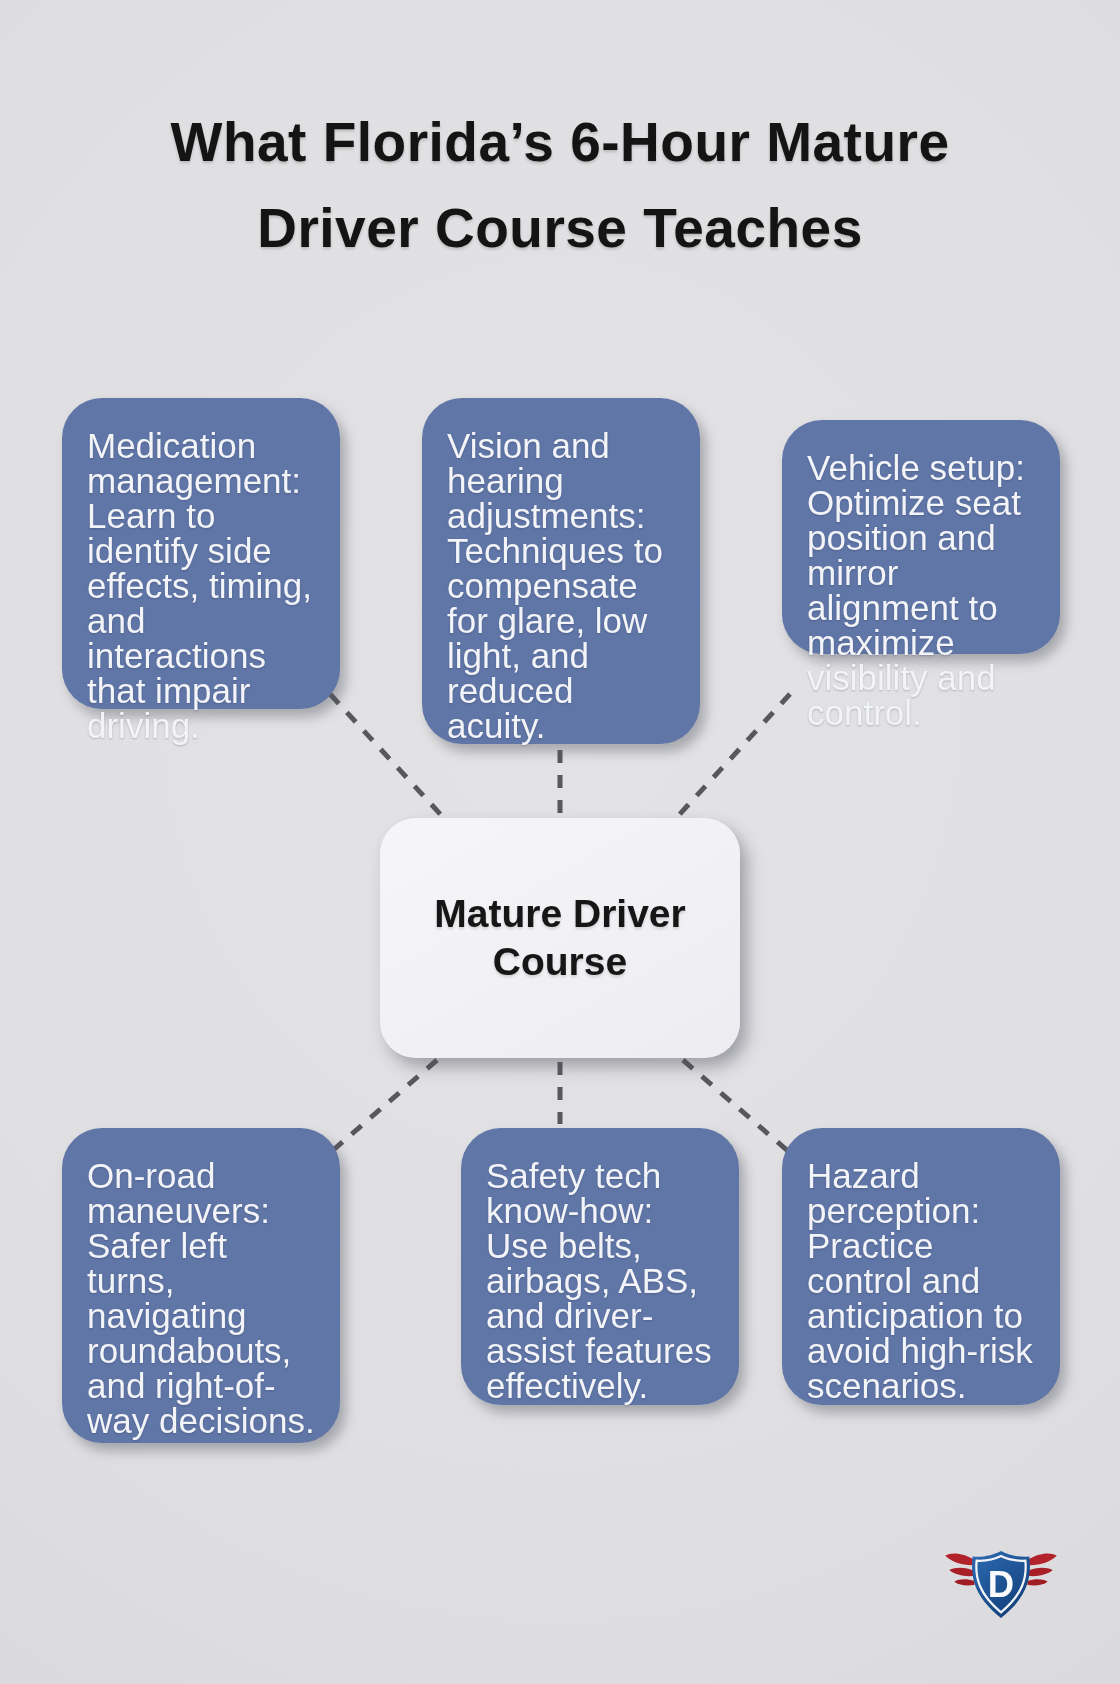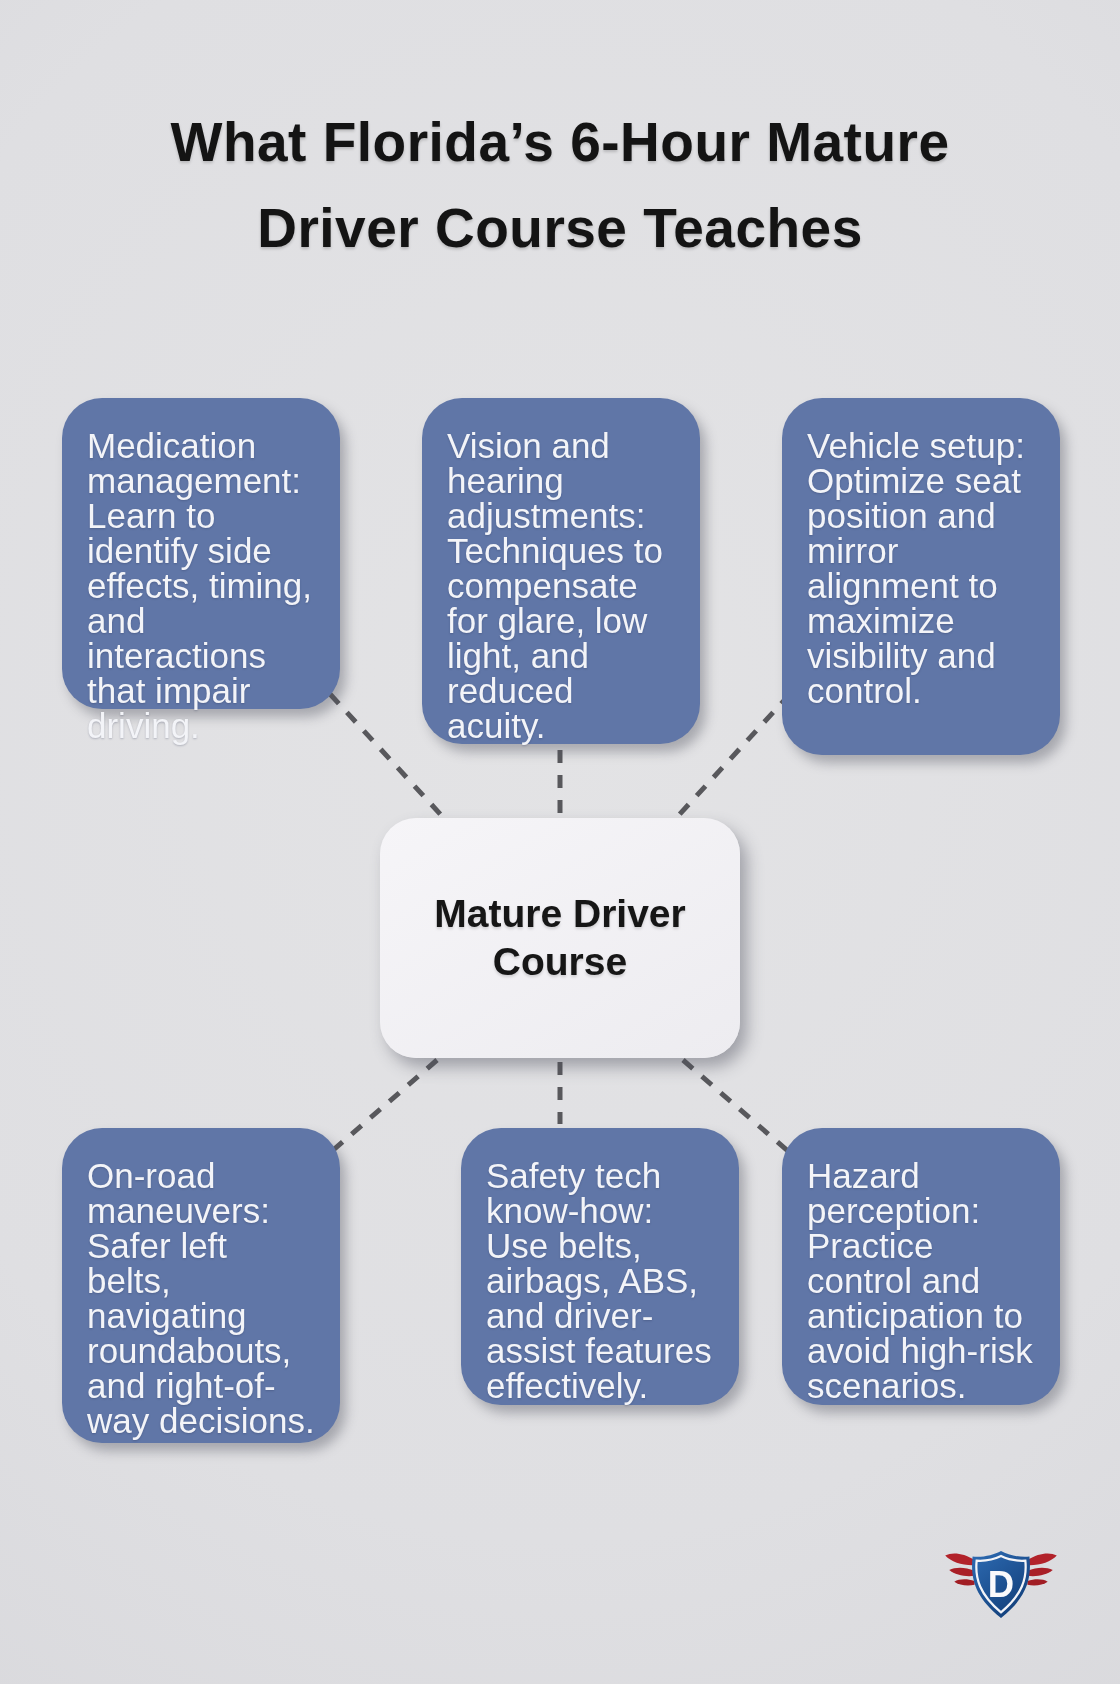--- a/index.html
+++ b/index.html
@@ -48,21 +48,21 @@
     color: #f3f4f8;
     font-size: 35px;
     line-height: 35px;
     z-index: 1;
     box-shadow: 6px 8px 12px rgba(80,82,95,0.40);
     text-shadow: 0 1px 2px rgba(30,40,70,0.25);
   }
   .card p { margin: 0; }
   .c1 { left: 62px;  top: 398px;  height: 311px; }
   .c2 { left: 422px; top: 398px;  height: 346px; }
-  .c3 { left: 782px; top: 398px;  height: 357px; }
+  .c3 { left: 782px; top: 420px;  height: 234px; }
   .c4 { left: 62px;  top: 1128px; height: 315px; }
   .c5 { left: 422px; top: 1128px; height: 277px; margin-left: 39px; }
   .c6 { left: 782px; top: 1128px; height: 277px; }
   .node {
     position: absolute;
     left: 380px; top: 818px;
     width: 360px; height: 240px;
     box-sizing: border-box;
     background: linear-gradient(150deg, #f6f5f8 0%, #edecf0 100%);
     border-radius: 36px;
@@ -118,21 +118,21 @@
 
   <div class="card c3">
     <p>Vehicle setup: Optimize seat position and mirror alignment to maximize visibility and control.</p>
   </div>
 
   <div class="node">
     <div class="node-label">Mature Driver Course</div>
   </div>
 
   <div class="card c4">
-    <p>On-road maneuvers: Safer left belts, navigating roundabouts, and right-of-way decisions.</p>
+    <p>On-road maneuvers: Safer left turns, navigating roundabouts, and right-of-way decisions.</p>
   </div>
 
   <div class="card c5">
     <p>Safety tech know-how: Use belts, airbags, ABS, and driver-assist features effectively.</p>
   </div>
 
   <div class="card c6">
     <p>Hazard perception: Practice control and anticipation to avoid high-risk scenarios.</p>
   </div>
 

